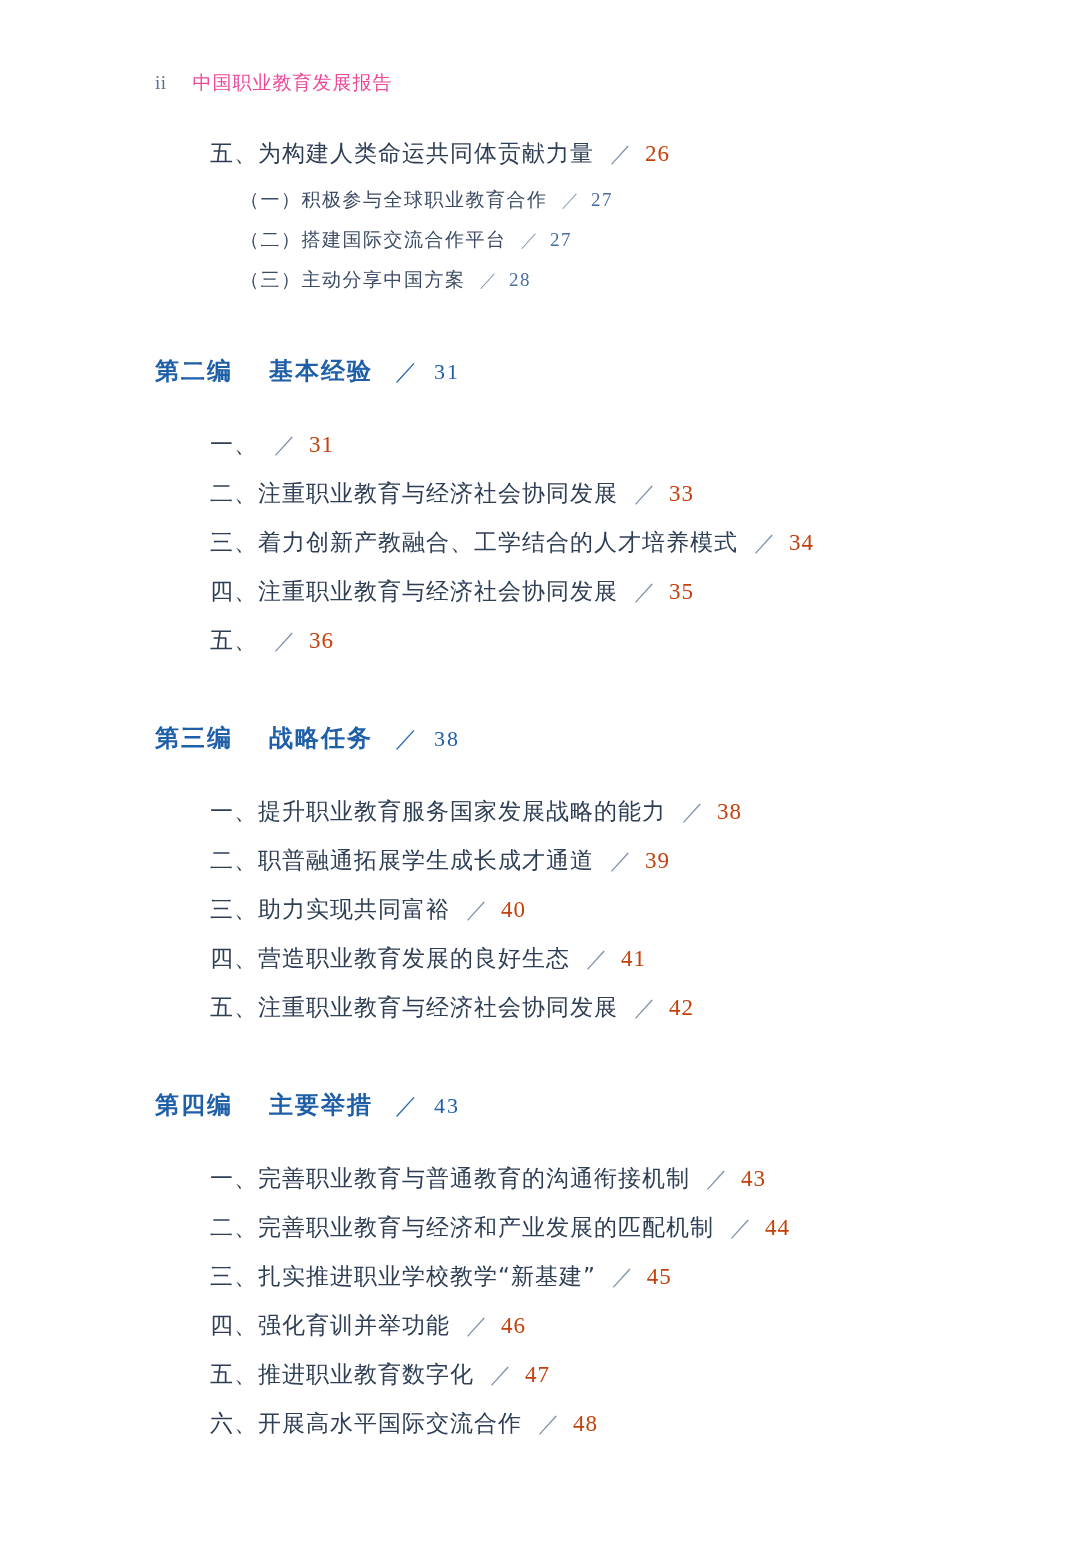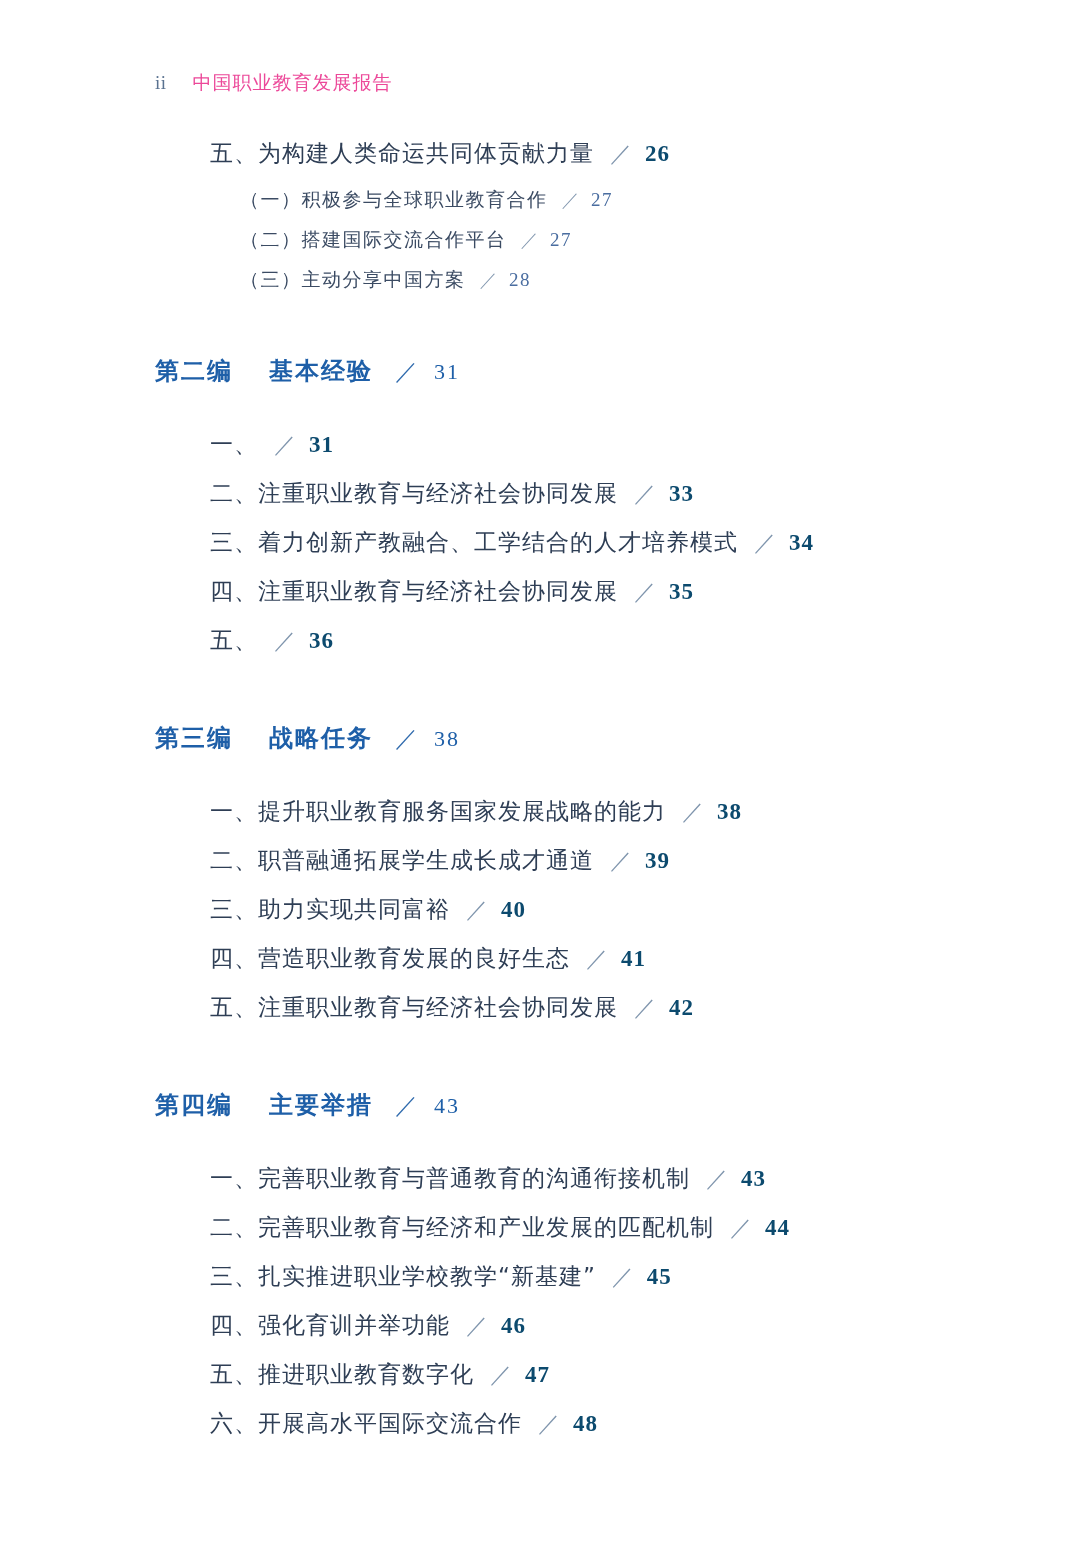--- a/index.html
+++ b/index.html
@@ -74,22 +74,21 @@
   }
   .entry-l1 .slash {
     color: #7f95ad;
     margin: 0 12px 0 16px;
     font-family: "Liberation Serif", serif;
     font-size: 22px;
   }
   .entry-l1 .page-no {
     font-family: "Liberation Serif", serif;
     font-size: 23px;
-    color: #0c4a6e;
-    font-weight: bold;
+    color: #c2410c;
   }
 
   
   .entry-l2 {
     display: flex;
     align-items: baseline;
     font-family: "DejaVu Serif", serif;
     font-size: 19px;
     color: #3b4b63;
     letter-spacing: 1.5px;

